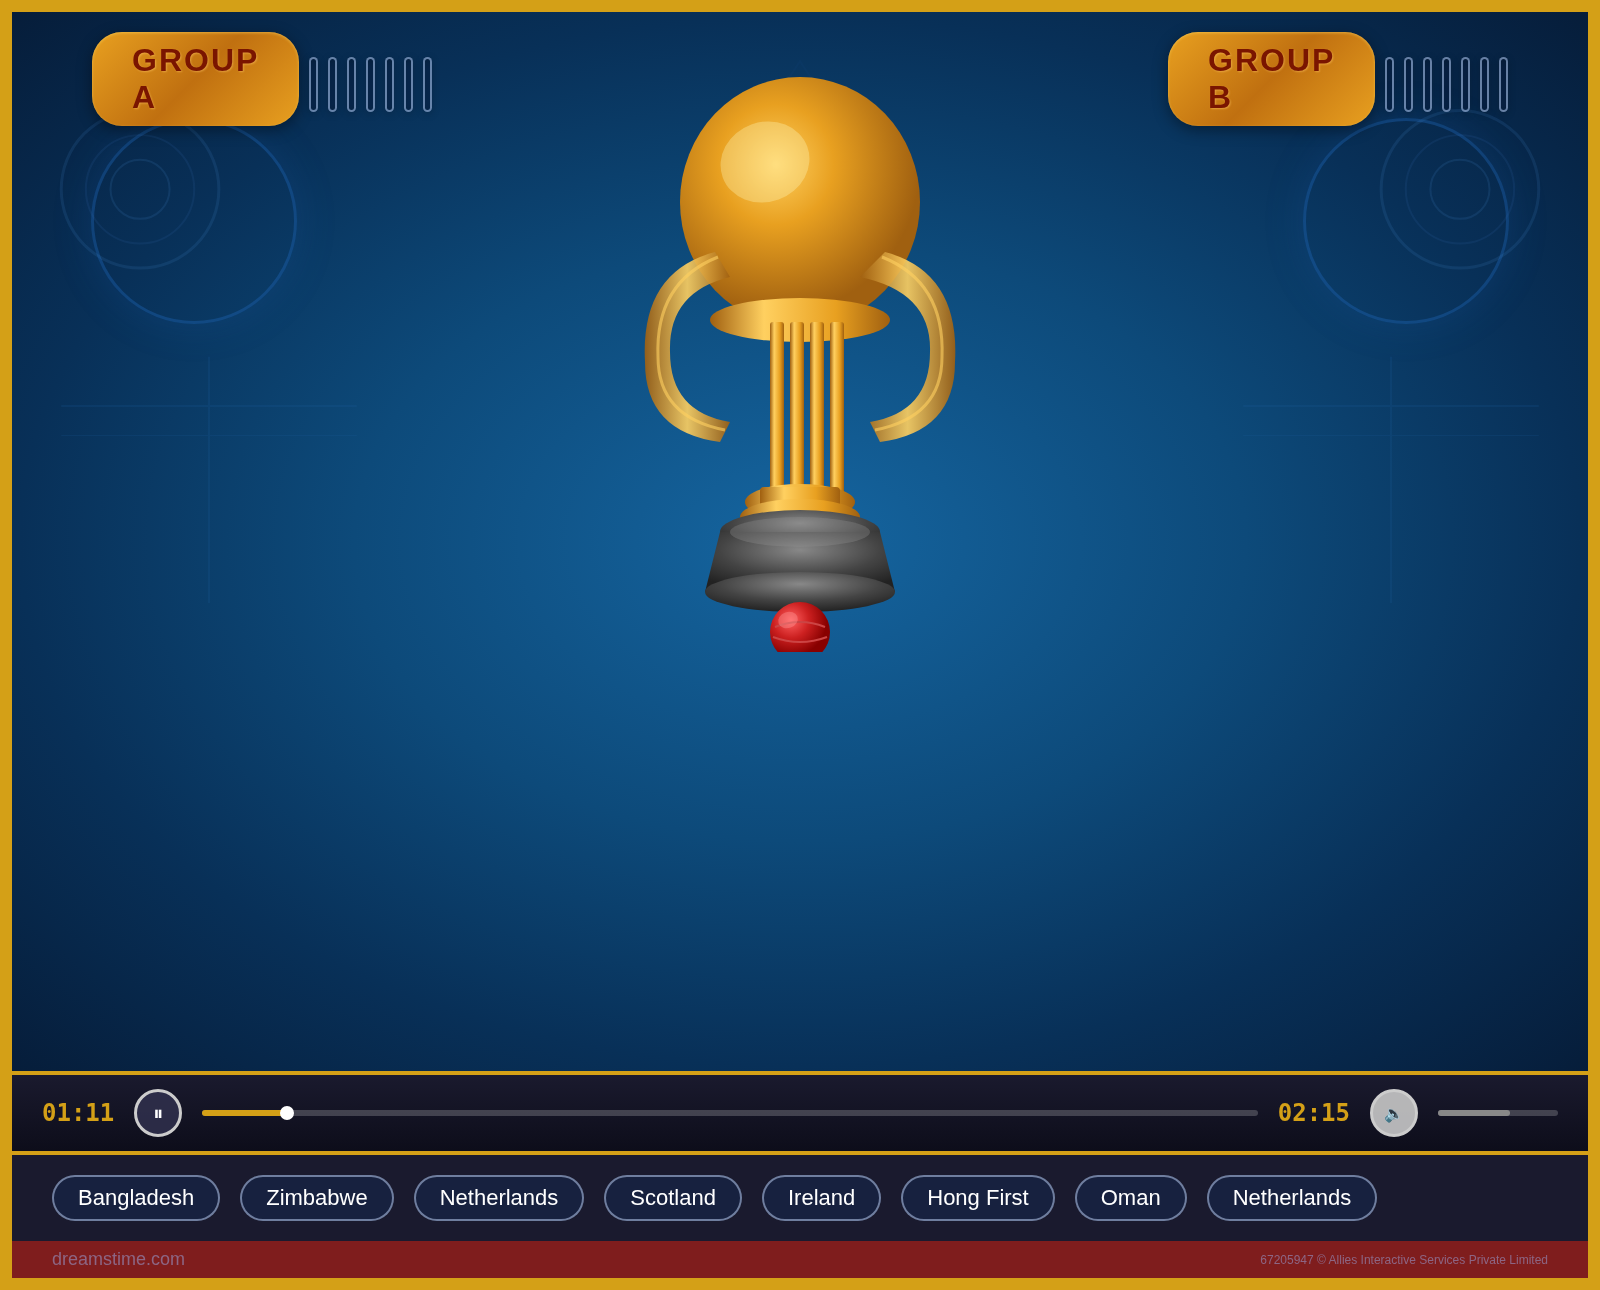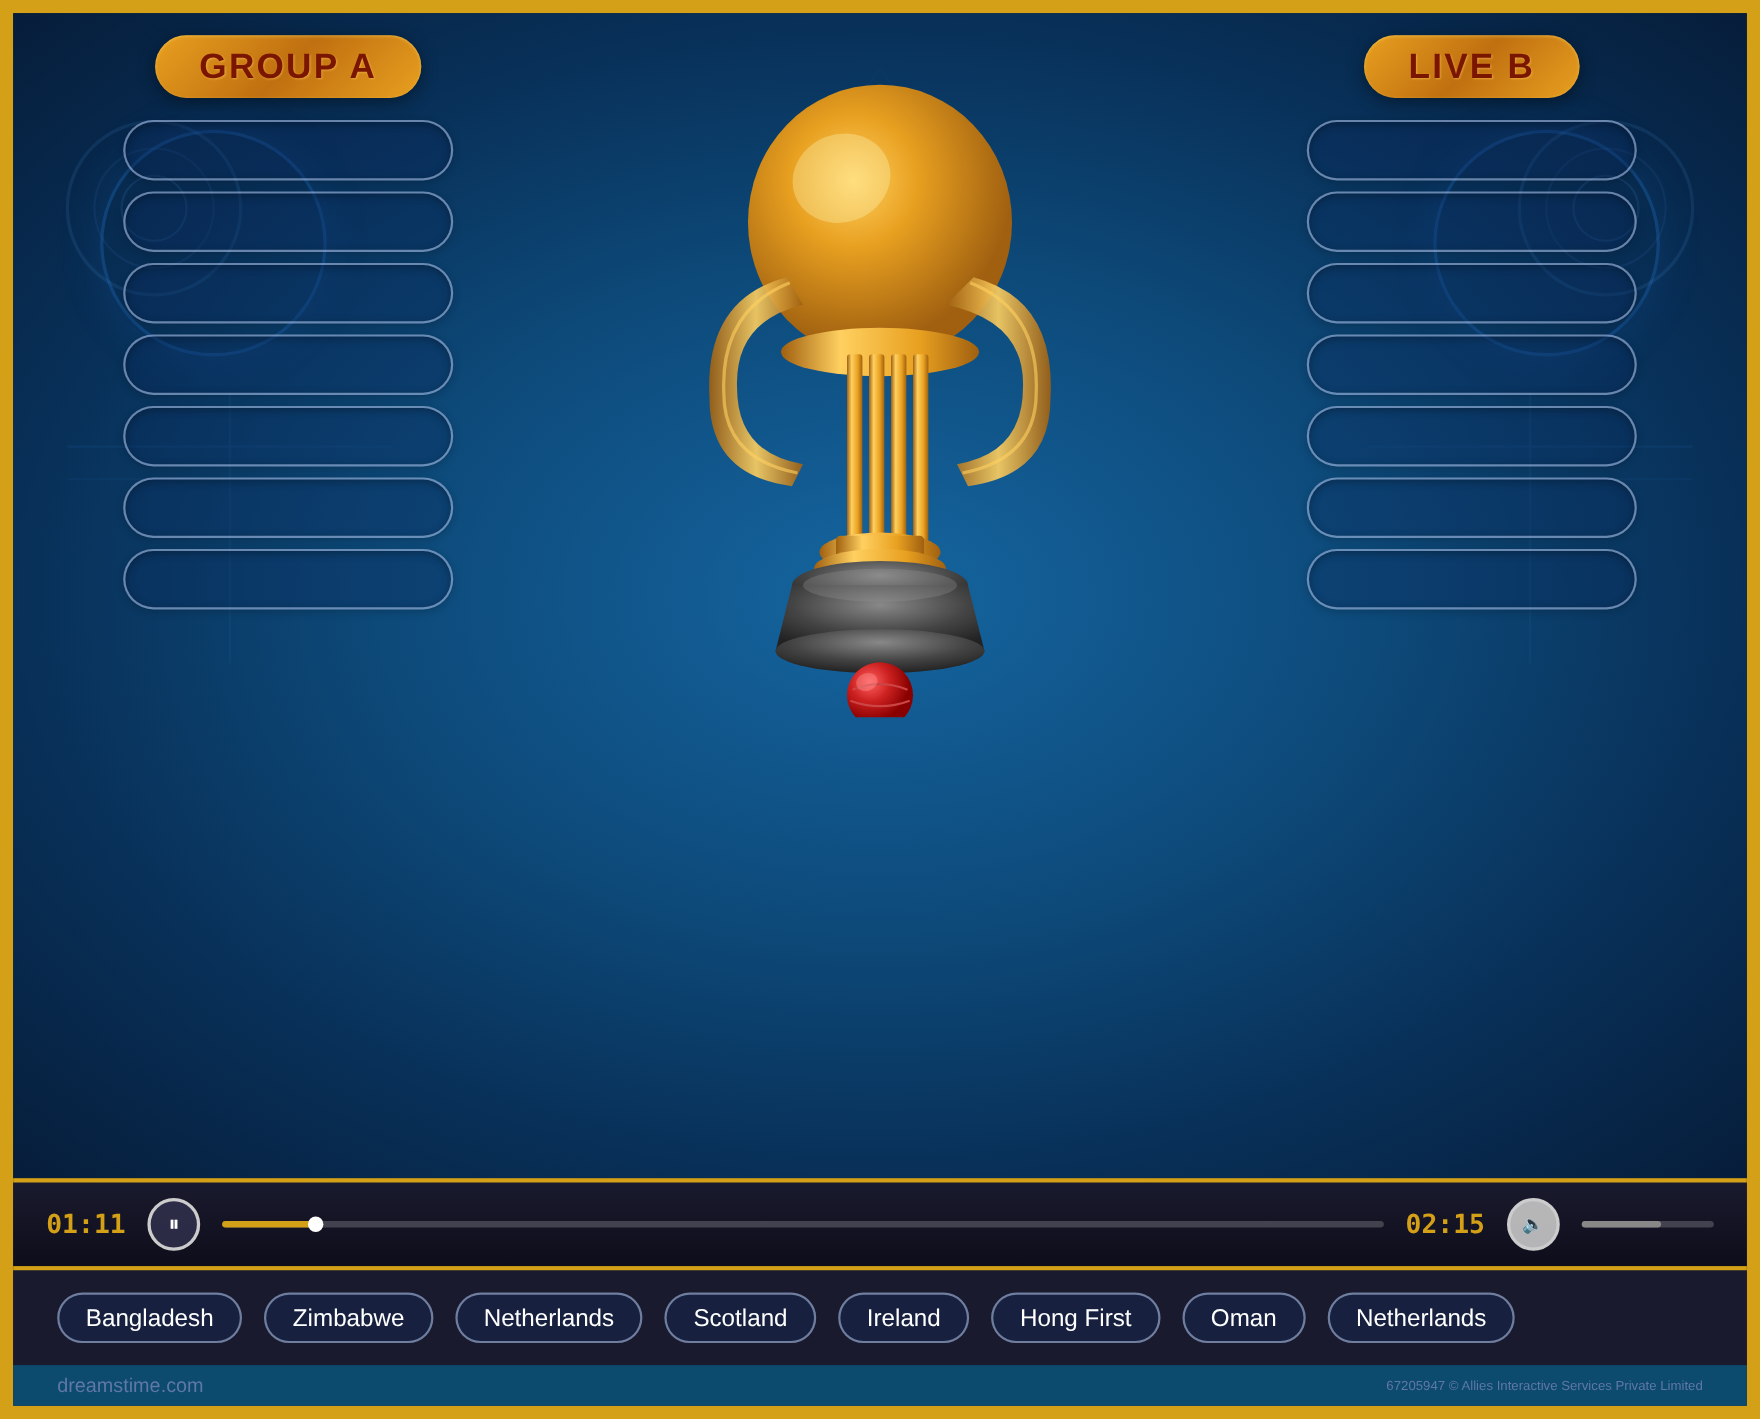--- a/index.html
+++ b/index.html
@@ -99,21 +99,21 @@
       justify-content: space-between;
       align-items: flex-start;
       padding: 20px 80px;
       position: relative;
       z-index: 10;
       flex: 1;
     }
 
     .group-column {
       display: flex;
-      flex-direction: column;
+      flex-direction: row;
       align-items: center;
       gap: 10px;
       width: 340px;
     }
 
     .group-label {
       background: linear-gradient(135deg, #e8a020, #c07010, #e8a020);
       border-radius: 30px;
       padding: 10px 40px;
       font-size: 32px;
@@ -263,21 +263,21 @@
     .team-tag {
       border: 2px solid rgba(200,220,255,0.5);
       border-radius: 25px;
       padding: 8px 24px;
       color: white;
       font-size: 22px;
       background: rgba(20,40,80,0.5);
     }
 
     .bottom-bar {
-      background: #0c4a6e;
+      background: #7f1d1d;
       padding: 8px 40px;
       display: flex;
       justify-content: space-between;
       align-items: center;
     }
 
     .watermark-text {
       color: rgba(150,150,200,0.6);
       font-size: 18px;
     }
@@ -396,21 +396,21 @@
           <circle cx="210" cy="560" r="30" fill="url(#cricketBall)"></circle>
 
           <path d="M 185 555 Q 210 545 235 555" fill="none" stroke="#cc4444" stroke-width="2"></path>
           <path d="M 183 565 Q 210 575 237 565" fill="none" stroke="#cc4444" stroke-width="2"></path>
 
           <ellipse cx="198" cy="548" rx="10" ry="8" fill="rgba(255,150,150,0.4)" transform="rotate(-20,198,548)"></ellipse>
         </svg>
       </div>
 
       <div class="group-column">
-        <div class="group-label">LIVE B</div>
+        <div class="group-label">GROUP B</div>
         <div class="team-slot"></div>
         <div class="team-slot"></div>
         <div class="team-slot"></div>
         <div class="team-slot"></div>
         <div class="team-slot"></div>
         <div class="team-slot"></div>
         <div class="team-slot"></div>
       </div>
     </div>
   </div>

